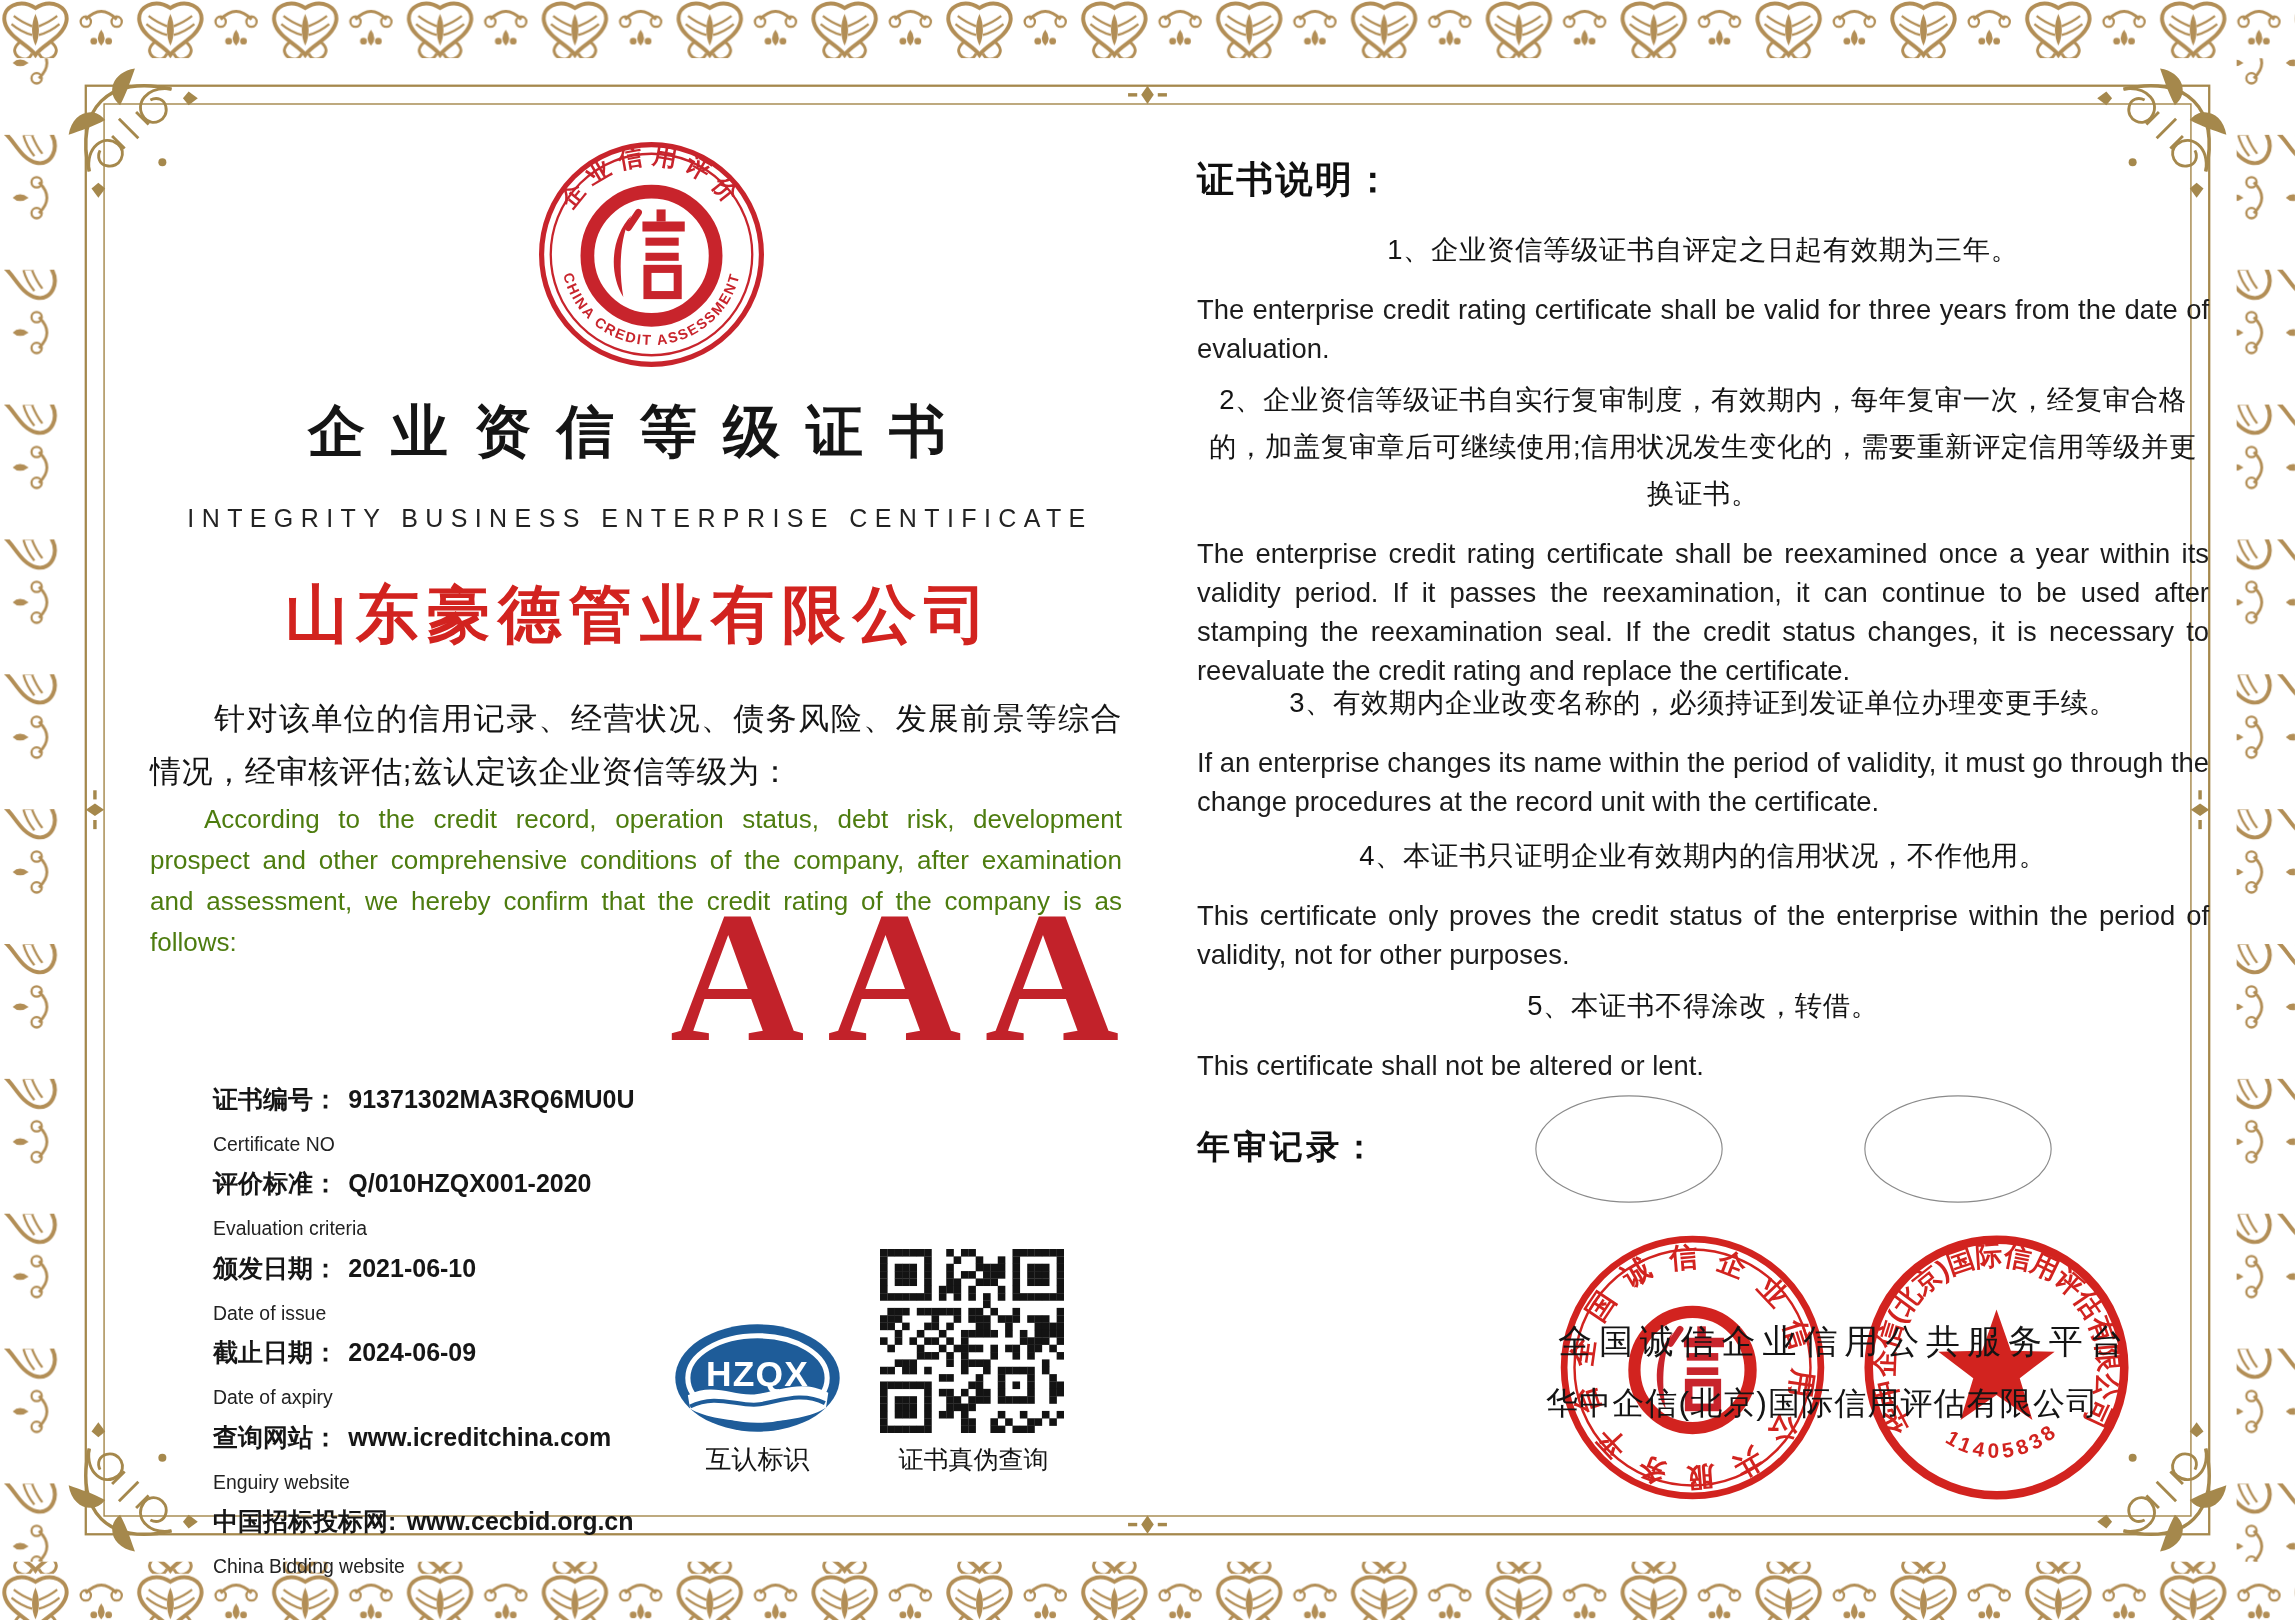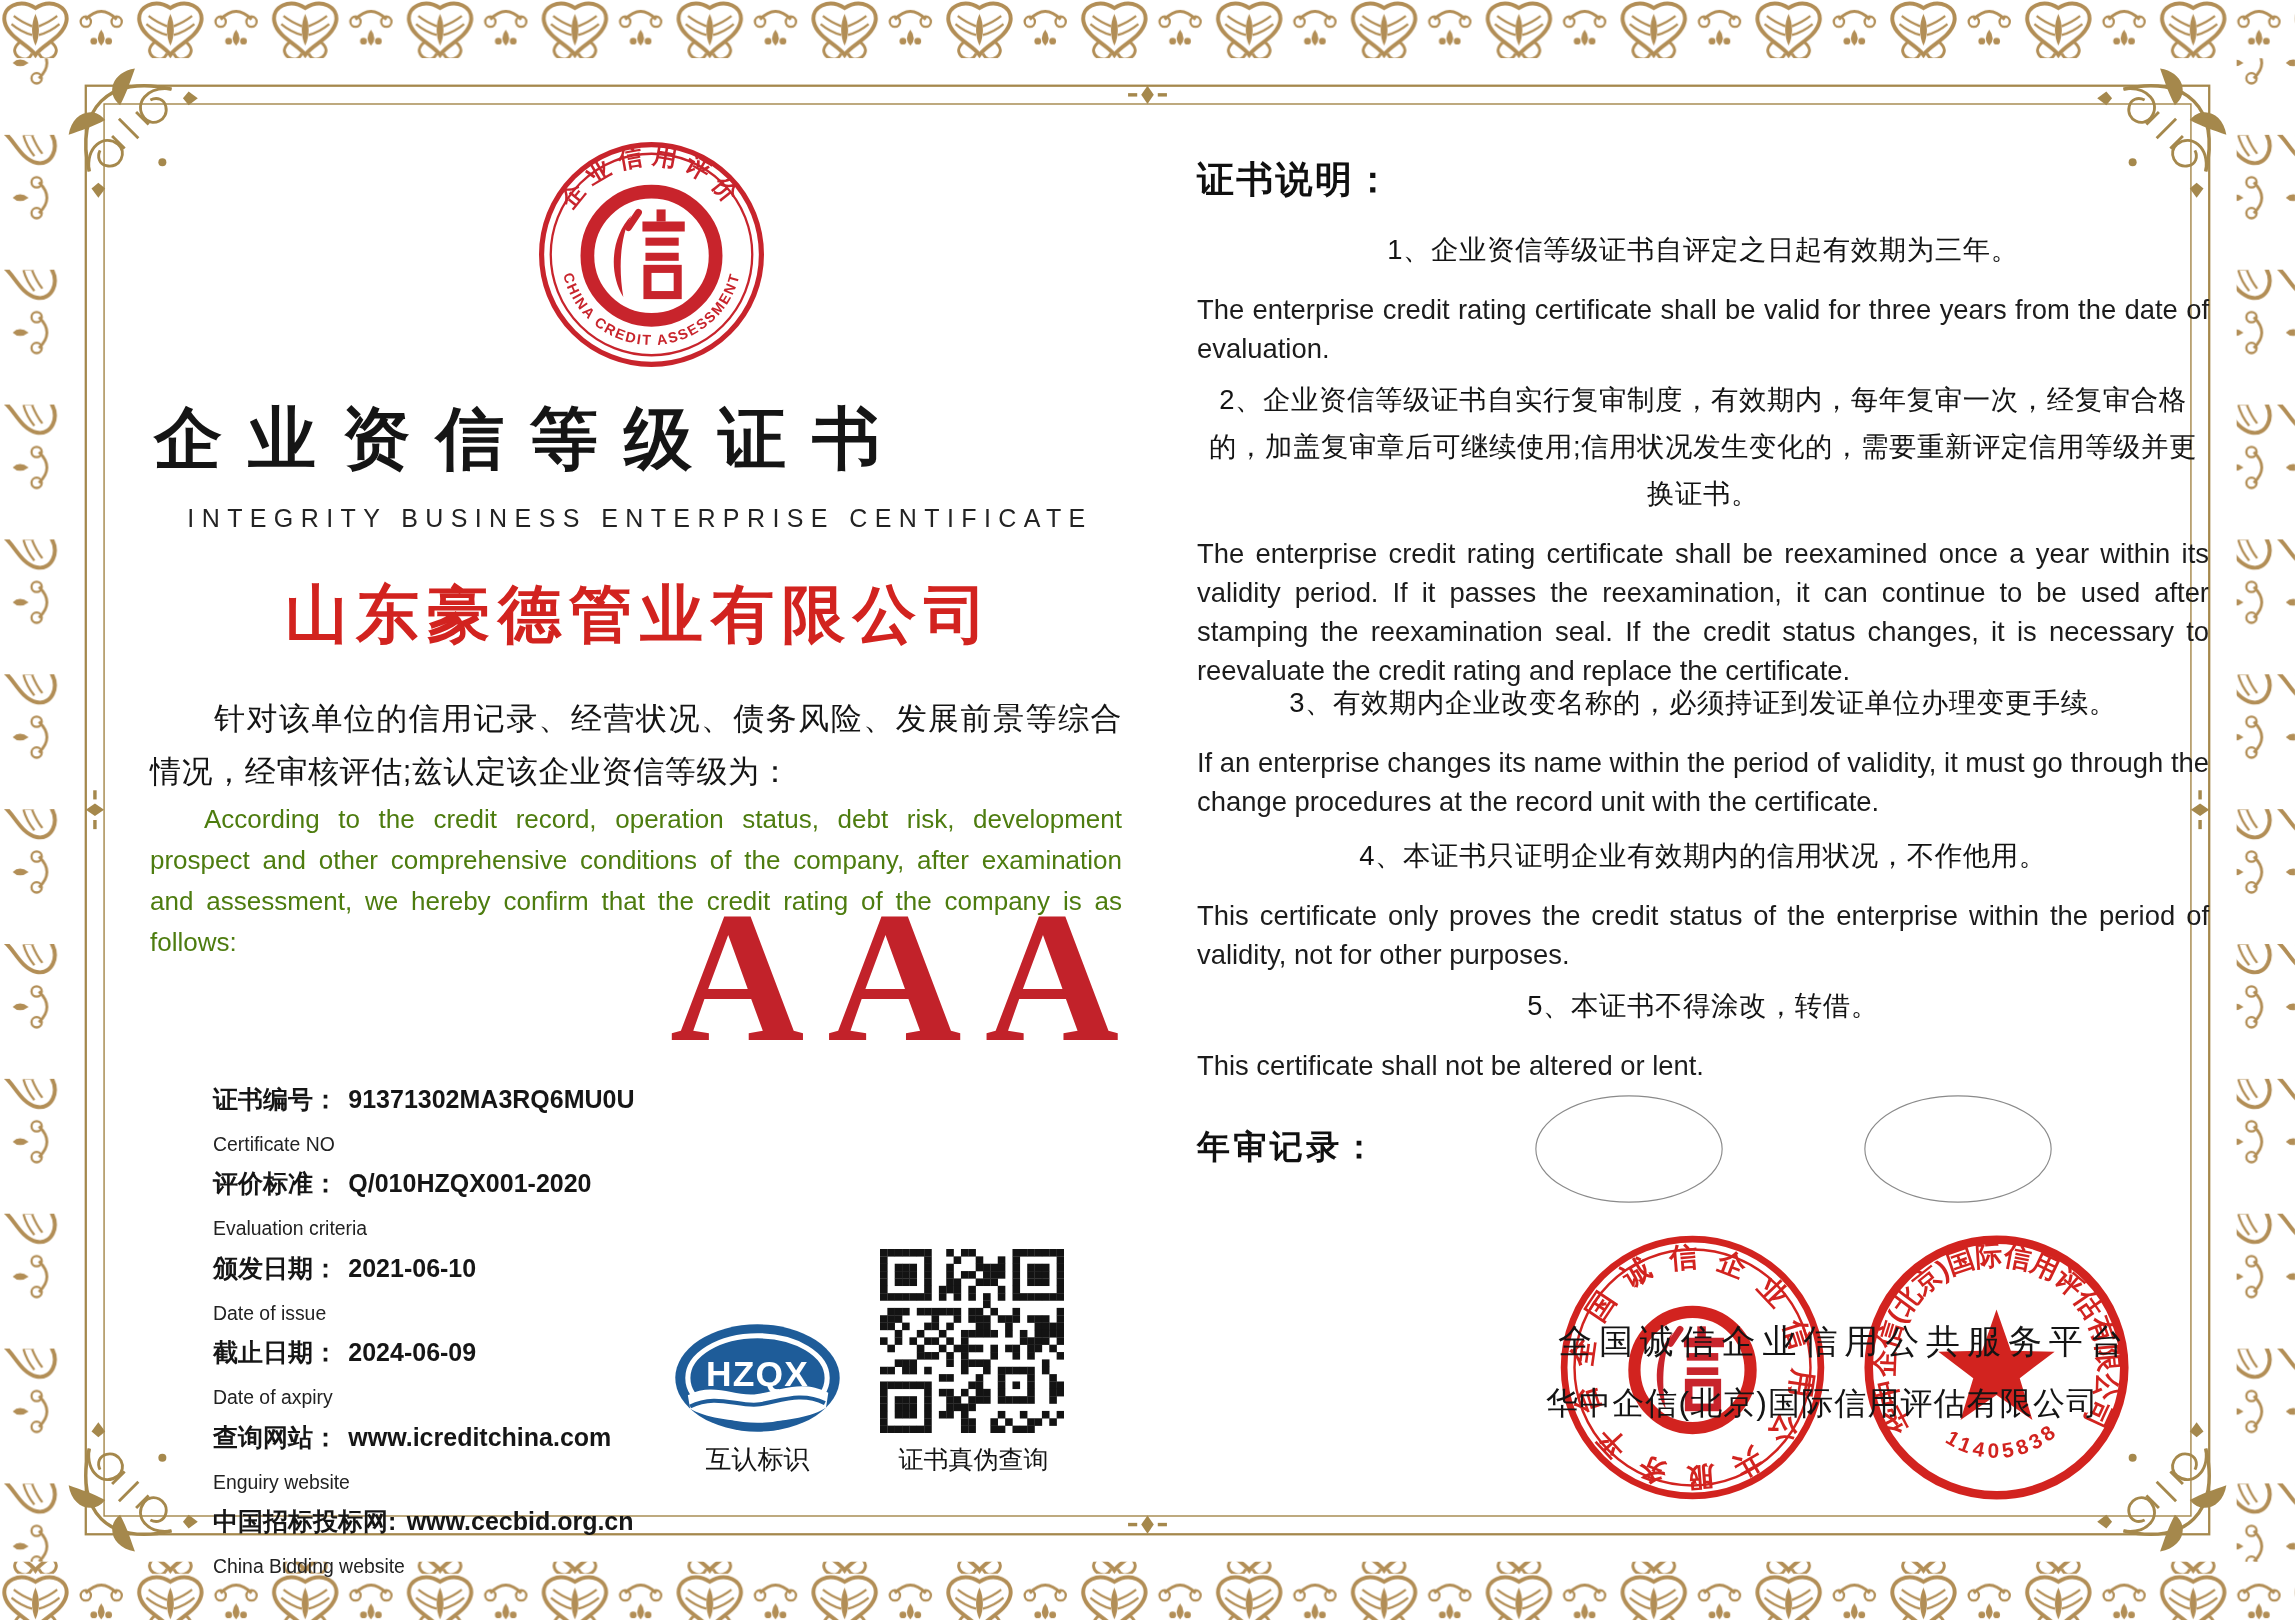--- a/index.html
+++ b/index.html
@@ -5,22 +5,22 @@
   html,body{margin:0;padding:0;}
   body{
     width:2295px;height:1620px;position:relative;background:#ffffff;
     font-family:"Liberation Sans", sans-serif;color:#1a1a1a;overflow:hidden;
   }
   .abs{position:absolute;}
   #content{position:absolute;inset:0;z-index:2;}
   #borderLayer{position:absolute;inset:0;z-index:1;}
   
   .title-cn{
-    left:154px;top:394px;width:972px;
-    font-family:"Liberation Serif", serif;font-weight:900;font-size:68px;
+    left:154px;top:394px;width:972px;text-align:center;
+    font-family:"Liberation Serif", serif;font-weight:900;font-size:57px;
     letter-spacing:26px;color:#151515;white-space:nowrap;
   }
   .title-en{
     left:154px;top:504px;width:972px;text-align:center;
     font-size:25px;letter-spacing:7.4px;color:#232323;white-space:nowrap;
   }
   .company{
     left:154px;top:572px;width:972px;text-align:center;
     font-weight:900;font-size:63px;letter-spacing:8px;color:#d2231f;white-space:nowrap;
   }

